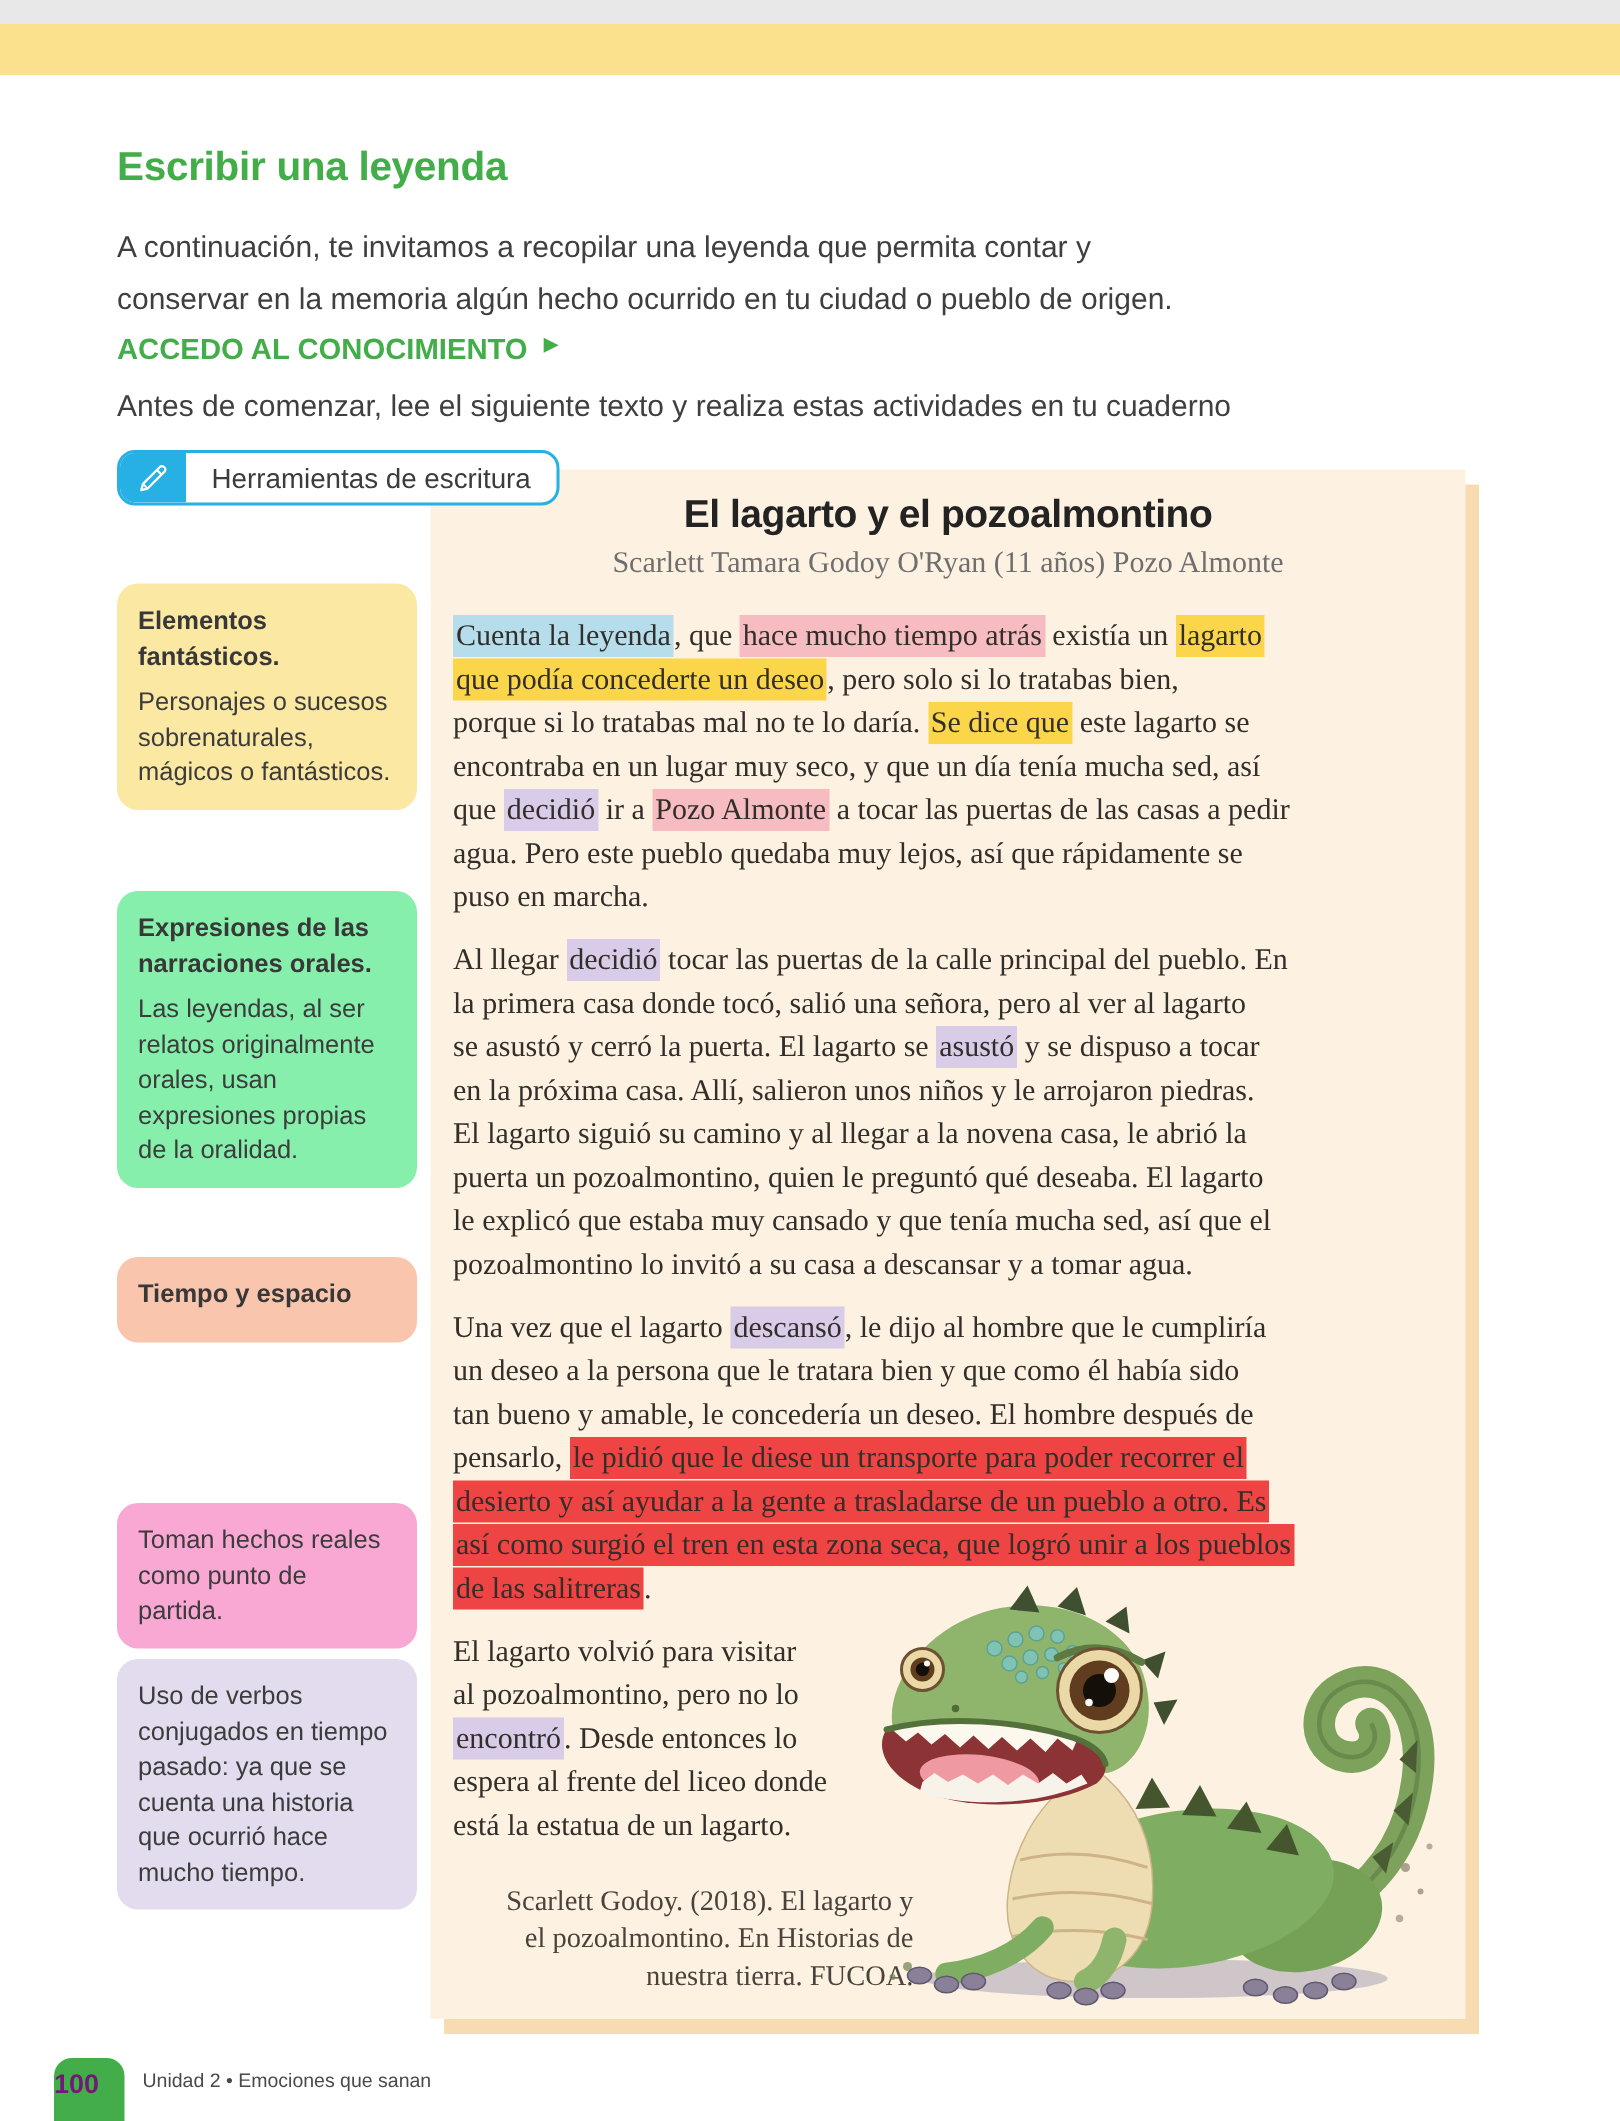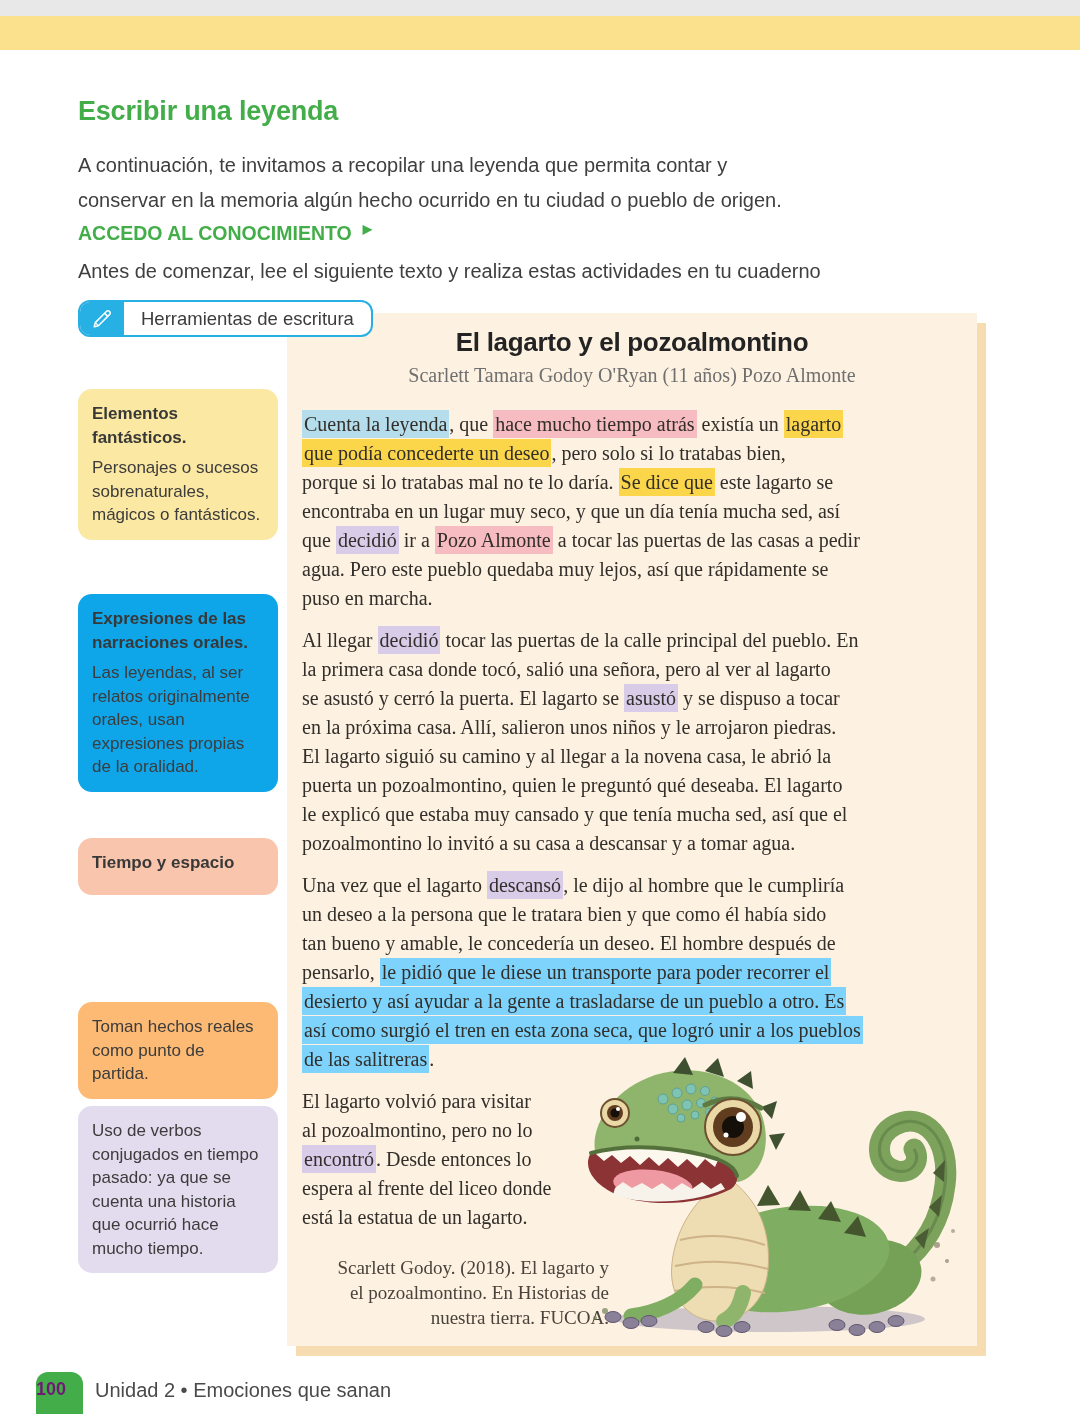--- a/index.html
+++ b/index.html
@@ -20,51 +20,51 @@
         border:2.5px solid #27b0e4;border-radius:12px;background:#ffffff;z-index:5;overflow:hidden;
         box-sizing:border-box;justify-content:center;}
   .badge-icon{width:44px;background:#27b0e4;display:flex;align-items:center;justify-content:center;}
   .badge-label{display:flex;align-items:center;padding:0 17px;font-size:18.5px;color:#3c3c3c;}
 
   
   .sbox{position:absolute;left:78px;width:200px;border-radius:14px;padding:13px 14px;
         box-sizing:border-box;font-size:17px;line-height:23.5px;color:#3c3c3c;}
   .sbox-title{font-weight:bold;margin-bottom:7px;color:#383838;}
   .sbox--yellow{background:#fbe8a2;}
-  .sbox--blue{background:#0ea5e9;}
+  .sbox--blue{background:#86efac;}
   .sbox--salmon{background:#f9c5ac;}
-  .sbox--green{background:#fdba74;}
+  .sbox--green{background:#f9a8d4;}
   .sbox--purple{background:#e3dbee;}
 
   
   .panel{position:absolute;left:287px;top:297px;width:690px;height:1033px;background:#fdf1e1;
         box-shadow:9px 10px 0 #f7dcb2;}
   .story-title{position:absolute;left:0;top:14px;width:100%;text-align:center;font-size:26px;
         font-weight:bold;color:#232323;letter-spacing:-0.3px;}
   .story-author{position:absolute;left:0;top:51px;width:100%;text-align:center;
         font-family:"Liberation Serif",serif;font-size:20px;color:#6f6f6f;}
   .story-body{position:absolute;left:15px;top:97px;font-family:"Liberation Serif",serif;
         font-size:20px;color:#322e29;}
   .story-par{margin-bottom:13px;}
   .story-line{white-space:pre;line-height:29px;height:29px;}
   .hl{padding:3px 2px;}
   .hl-blue{background:#b5ddec;}
   .hl-pink{background:#f6bcc2;}
   .hl-yellow{background:#fbd64b;}
   .hl-purple{background:#d8cce9;}
-  .hl-green{background:#7dd3fc;}
+  .hl-green{background:#ef4444;}
   .citation{position:absolute;left:30px;top:942px;width:292px;text-align:right;
         font-family:"Liberation Serif",serif;font-size:19px;line-height:25px;color:#4a433b;}
   .lizard{position:absolute;left:298px;top:742px;width:388px;height:290px;}
 
   
   .footer-badge{position:absolute;left:36px;top:1356px;width:47px;height:58px;background:#43ae49;
         border-radius:12px;color:#701a75;font-weight:bold;font-size:18px;text-align:left;
         padding-top:7px;box-sizing:border-box;}
-  .footer-text{position:absolute;left:95px;top:1363px;font-size:20px;color:#4a4a4a;}
+  .footer-text{position:absolute;left:95px;top:1363px;font-size:13px;color:#4a4a4a;}
 </style>
 </head>
 <body>
 
 <div class="page">
 
   <div class="topbar"></div>
 
   <h1 class="main-heading">Escribir una leyenda</h1>
 

